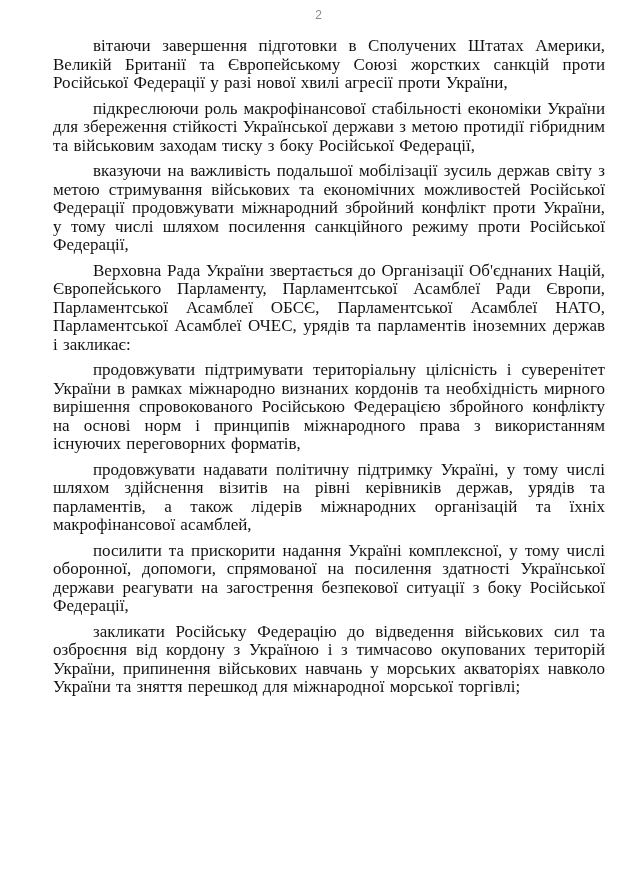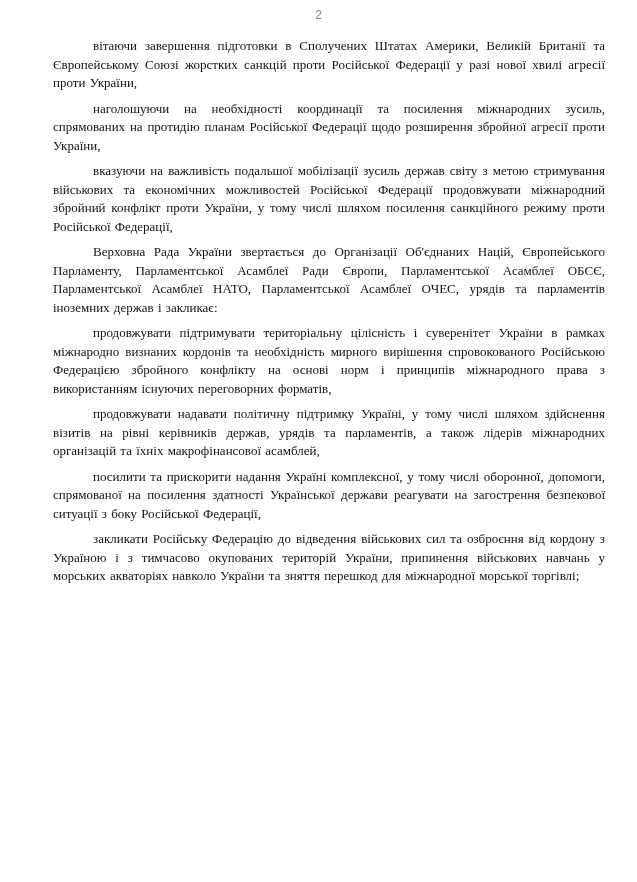--- a/index.html
+++ b/index.html
@@ -28,33 +28,33 @@
     
     margin-left: -21px;
   }
   .body-text {
     color: #121212;
   }
   .para {
     margin: 0 0 7px 0;
     text-align: justify;
     text-indent: 40px;
-    font-size: 13px;
+    font-size: 17px;
     line-height: 18.5px;
     word-spacing: 1px;
   }
 </style>
 </head>
 <body>
 
 <div class="page">
   <div class="page-number">2</div>
   <div class="body-text">
       <p class="para">вітаючи завершення підготовки в Сполучених Штатах Америки, Великій Британії та Європейському Союзі жорстких санкцій проти Російської Федерації у разі нової хвилі агресії проти України,</p>
-      <p class="para">наголошуючи на необхідності координації та посилення міжнародних зусиль, спрямованих на протидію планам Російської Федерації щодо розширення збройної агресії проти України,</p>
+      <p class="para">підкреслюючи роль макрофінансової стабільності економіки України для збереження стійкості Української держави з метою протидії гібридним та військовим заходам тиску з боку Російської Федерації,</p>
       <p class="para">вказуючи на важливість подальшої мобілізації зусиль держав світу з метою стримування військових та економічних можливостей Російської Федерації продовжувати міжнародний збройний конфлікт проти України, у тому числі шляхом посилення санкційного режиму проти Російської Федерації,</p>
       <p class="para">Верховна Рада України звертається до Організації Об'єднаних Націй, Європейського Парламенту, Парламентської Асамблеї Ради Європи, Парламентської Асамблеї ОБСЄ, Парламентської Асамблеї НАТО, Парламентської Асамблеї ОЧЕС, урядів та парламентів іноземних держав і закликає:</p>
       <p class="para">продовжувати підтримувати територіальну цілісність і суверенітет України в рамках міжнародно визнаних кордонів та необхідність мирного вирішення спровокованого Російською Федерацією збройного конфлікту на основі норм і принципів міжнародного права з використанням існуючих переговорних форматів,</p>
       <p class="para">продовжувати надавати політичну підтримку Україні, у тому числі шляхом здійснення візитів на рівні керівників держав, урядів та парламентів, а також лідерів міжнародних організацій та їхніх макрофінансової асамблей,</p>
       <p class="para">посилити та прискорити надання Україні комплексної, у тому числі оборонної, допомоги, спрямованої на посилення здатності Української держави реагувати на загострення безпекової ситуації з боку Російської Федерації,</p>
       <p class="para">закликати Російську Федерацію до відведення військових сил та озброєння від кордону з Україною і з тимчасово окупованих територій України, припинення військових навчань у морських акваторіях навколо України та зняття перешкод для міжнародної морської торгівлі;</p>
     </div>
 </div>
 
 </body></html>

